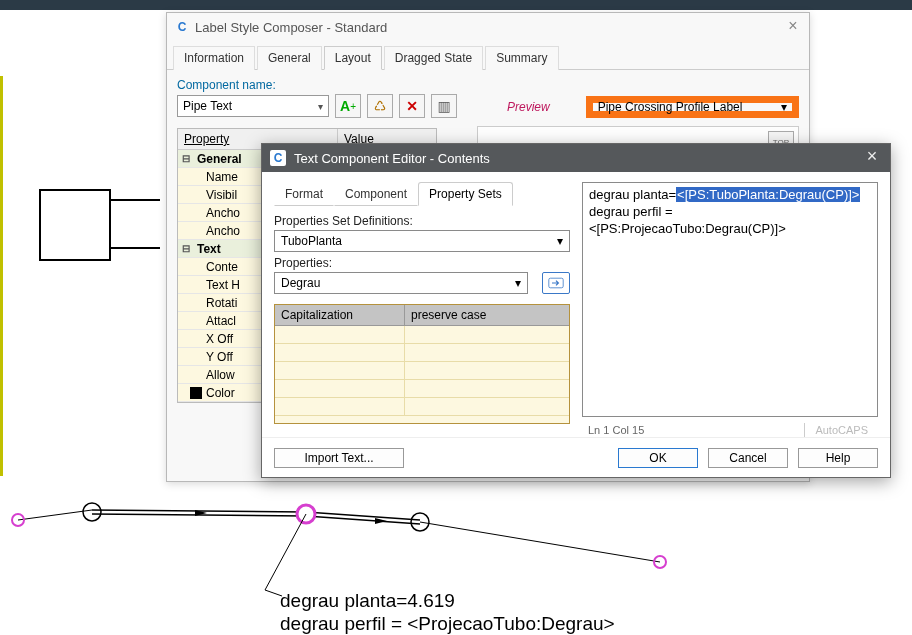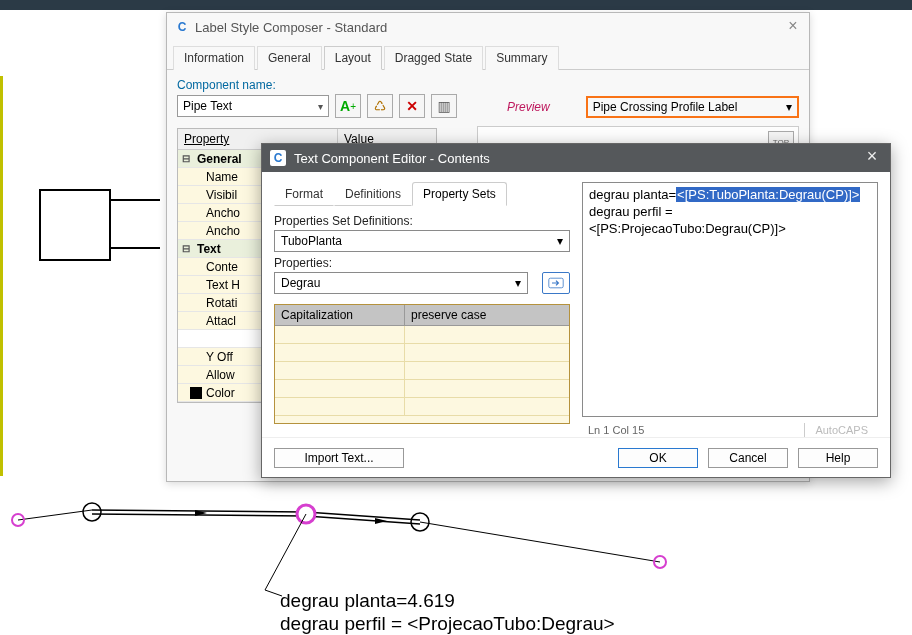--- a/index.html
+++ b/index.html
@@ -164,21 +164,21 @@
     width:160px; padding:0 6px 0 28px;
     border-right:1px solid #e6e6e6;
     display:flex;align-items:center;
     background:#fdf8e0;
   }
   .pt-row:not(.group) .c2 { flex:1; padding:0 6px; display:flex;align-items:center;}
   .pt-row.color .sw { width:12px;height:12px;background:#000;margin-right:4px;display:inline-block;}
   .w1-right { flex:1; }
   .preview-row { display:flex; align-items:center; gap:6px; margin-top:18px;}
   .preview-lbl { flex:0 0 auto; padding:3px 30px; color:#be185d;font-style:italic;}
-  .preview-combo { flex:1; border:2px solid #f97316; height:22px; display:flex;align-items:center;padding:0 5px;justify-content:space-between;}
+  .preview-combo { flex:1; border:7px solid #f97316; height:22px; display:flex;align-items:center;padding:0 5px;justify-content:space-between;}
   .preview-panel {
     margin-top:8px;
     border:1px solid #ccc;
     height:40px;
     position:relative;
     background:#fefefe;
   }
   .top-btn {
     position:absolute; right:4px; top:4px;
     width:26px; height:22px;
@@ -448,20 +448,21 @@
           </div>
         <div class="pt-row">
             <div class="c1">Rotati</div>
             <div class="c2"></div>
           </div>
         <div class="pt-row">
             <div class="c1">Attacl</div>
             <div class="c2"></div>
           </div>
         <div class="pt-row">
+            <div class="c1">X Off</div>
             <div class="c2"></div>
           </div>
         <div class="pt-row">
             <div class="c1">Y Off</div>
             <div class="c2"></div>
           </div>
         <div class="pt-row">
             <div class="c1">Allow</div>
             <div class="c2"></div>
           </div>
@@ -492,21 +493,21 @@
 <div class="win2">
   <div class="win2-title">
     <span class="cicon2">C</span>
     <span>Text Component Editor - Contents</span>
     <span class="close2">×</span>
   </div>
   <div class="w2-body">
     <div class="w2-left">
       <div class="tabs2">
         <div class="tab2">Format</div>
-        <div class="tab2">Definitions</div>
+        <div class="tab2">Component</div>
         <div class="tab2 active">Property Sets</div>
       </div>
       <div class="field-lbl">Properties Set Definitions:</div>
       <div class="combo2">
         <span>TuboPlanta</span>
         <span class="arrow">▾</span>
       </div>
       <div class="field-lbl">Properties:</div>
       <div class="prop-row-w-arrow">
         <div class="combo2" style="flex:1">

